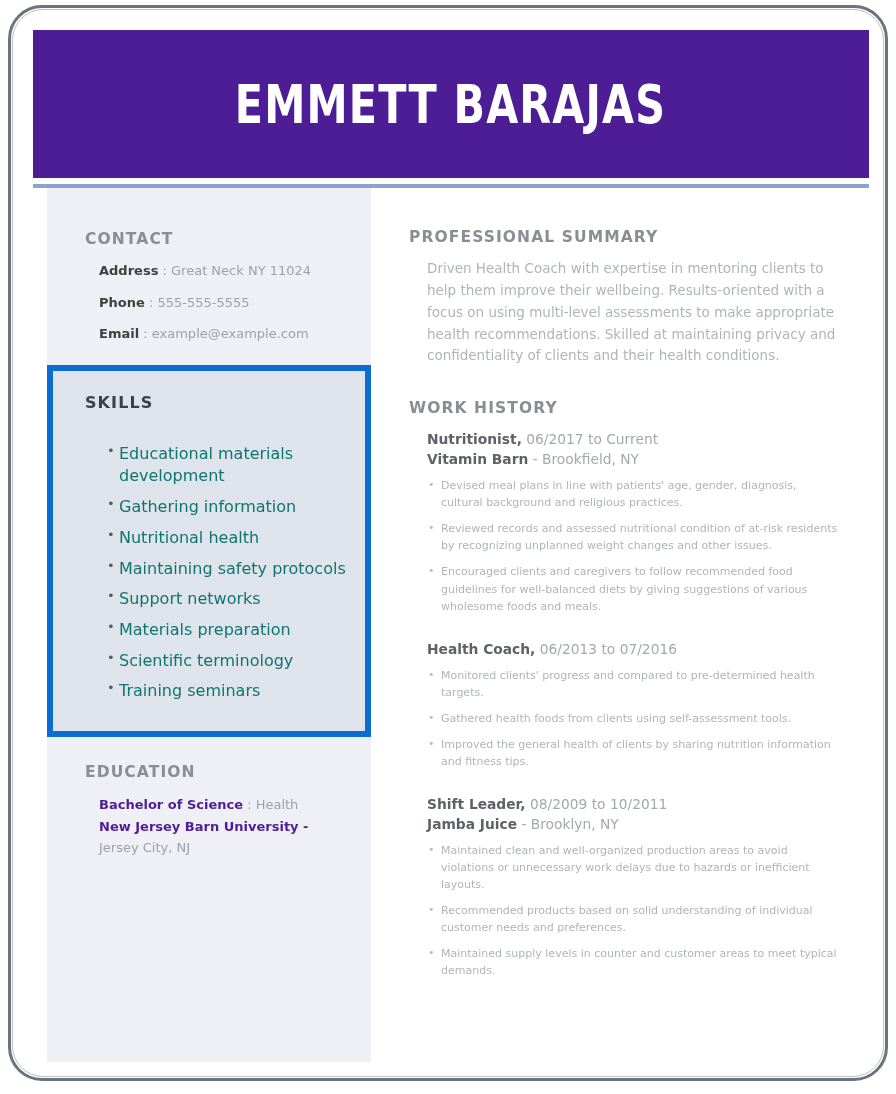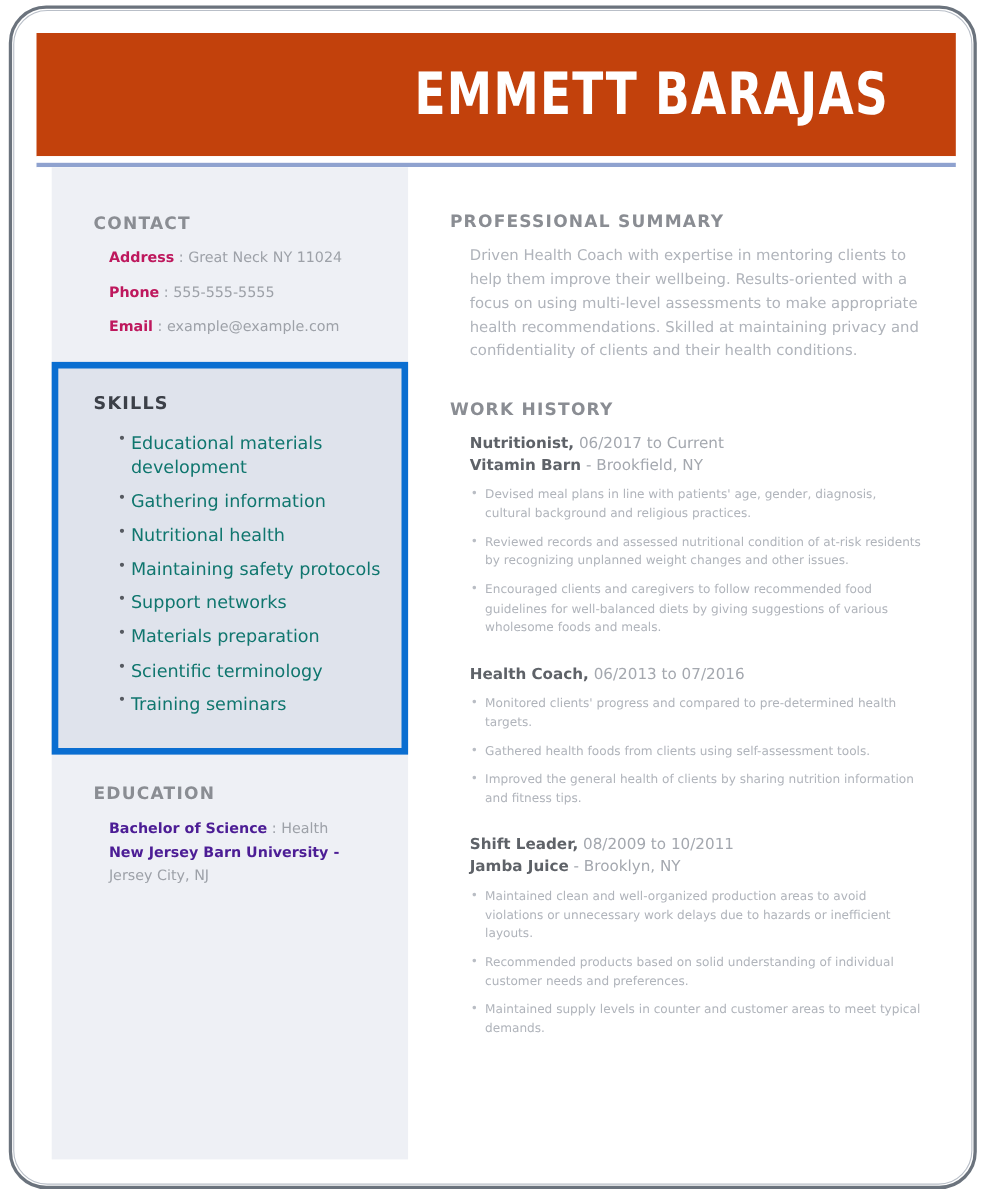--- a/index.html
+++ b/index.html
@@ -42,25 +42,25 @@
     left: 22px;
     top: 22px;
     width: 836px;
     height: 1032px;
     background: #ffffff;
     overflow: hidden;
   }
 
   
   .resume-header {
-    height: 112px;
-    background: #c2410c;
+    height: 148px;
+    background: #4c1d95;
     display: flex;
     align-items: center;
-    justify-content: flex-end;
+    justify-content: center;
   }
   .resume-name {
     color: #ffffff;
     font-size: 53px;
     font-weight: bold;
     letter-spacing: 1.5px;
     transform: scaleX(0.78);
     transform-origin: center;
     white-space: nowrap;
     font-family: "DejaVu Sans", "Liberation Sans", sans-serif;
@@ -108,36 +108,36 @@
     letter-spacing: 1.1px;
     margin: 0 0 14px 0;
   }
   .contact-line {
     font-size: 13px;
     color: #9da1a8;
     margin: 0 0 14px 14px;
     line-height: 1.35;
   }
   .contact-line .lbl {
-    color: #be185d;
+    color: #404040;
     font-weight: bold;
   }
 
   
   .skills-box {
     margin: 22px 0 0 0;
     border: 6px solid #0a6ed1;
     background: #dfe3ec;
     box-sizing: border-box;
     width: 100%;
     padding: 22px 18px 20px 32px;
   }
   .skills-box .side-heading {
     color: #3c4048;
-    margin-bottom: 16px;
+    margin-bottom: 31px;
     font-size: 16px;
   }
   .skill-list {
     list-style: none;
     margin: 0;
     padding: 0 0 0 22px;
   }
   .skill-list li {
     position: relative;
     font-size: 16px;

